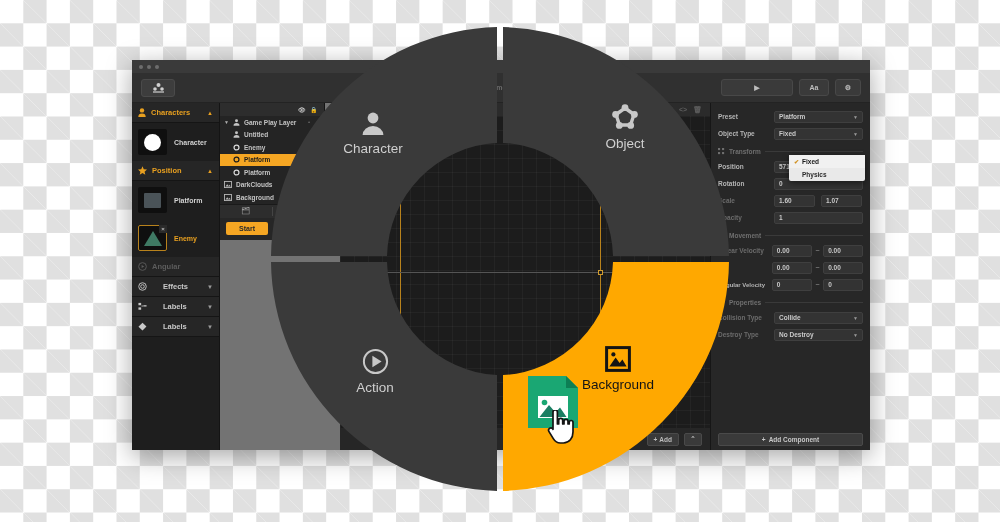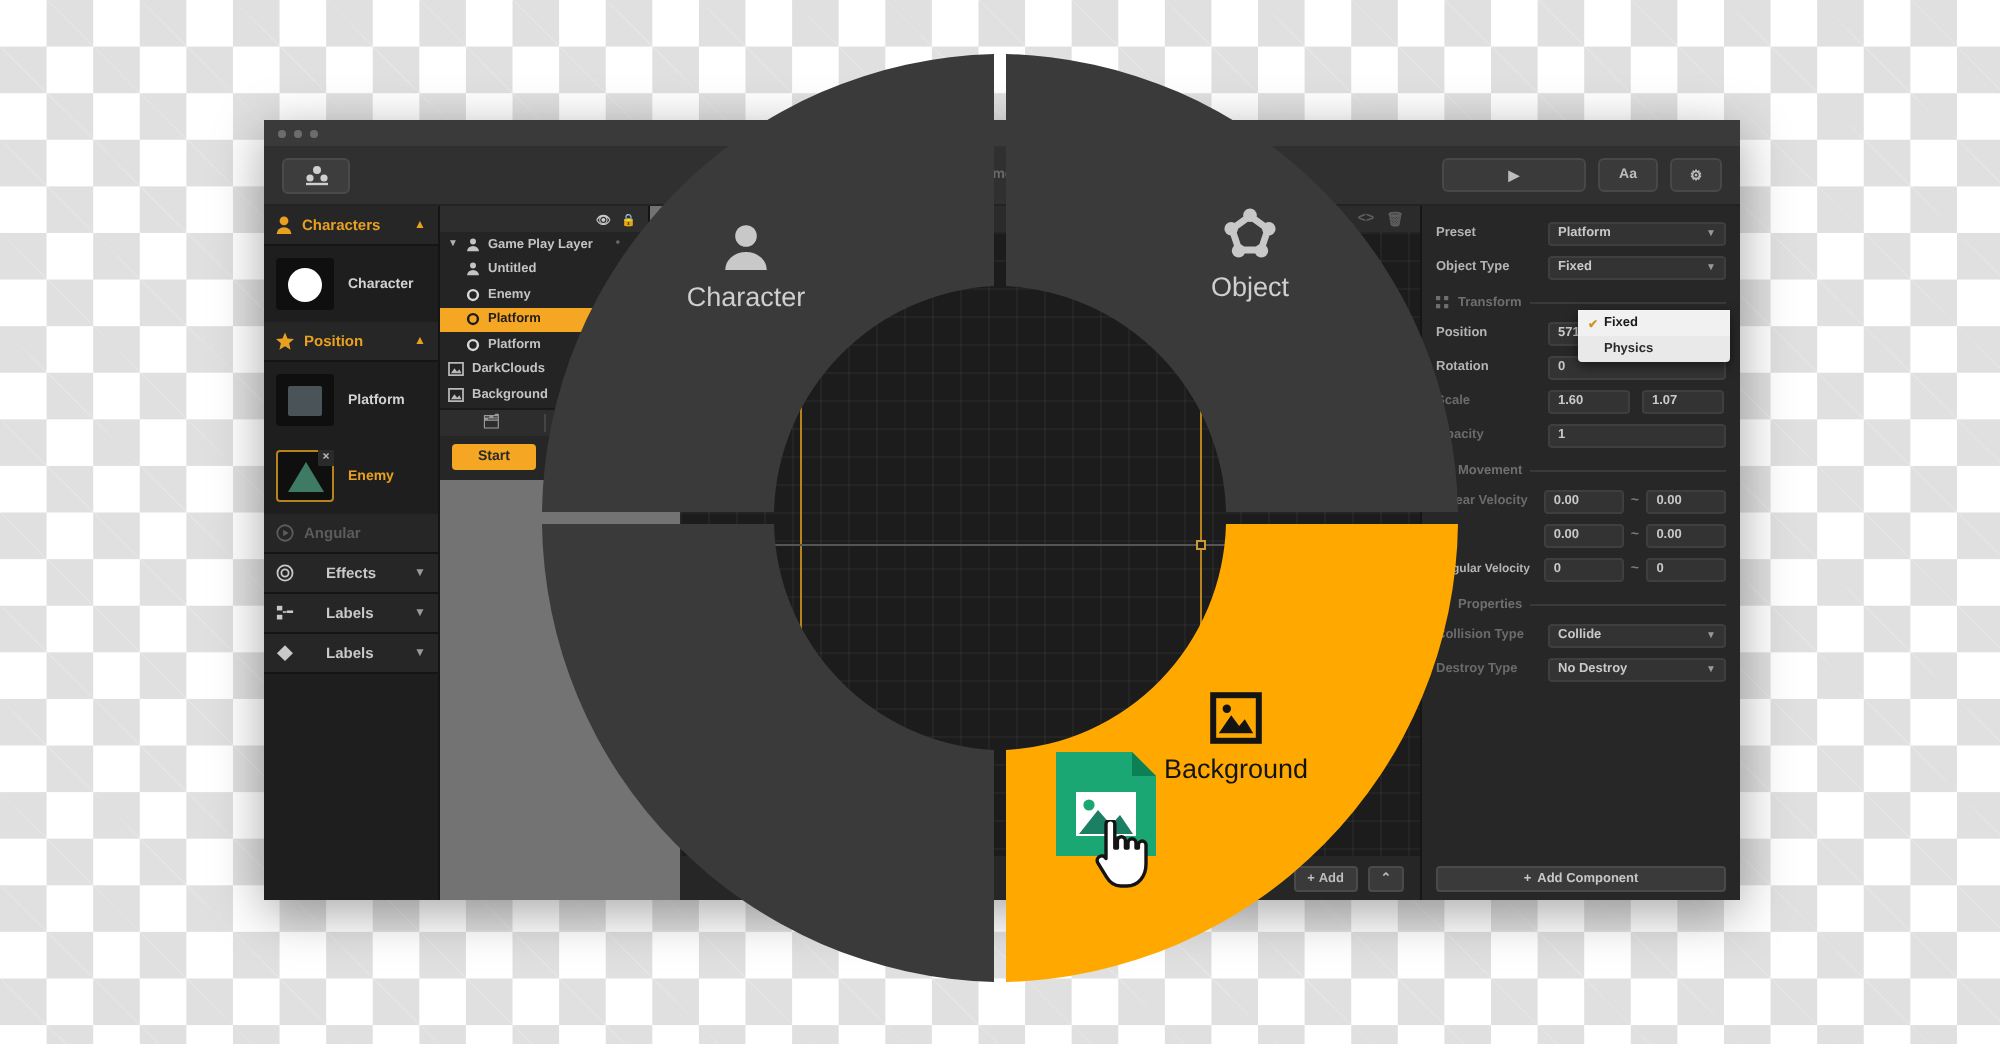--- a/index.html
+++ b/index.html
@@ -611,20 +611,27 @@
       <path d="M14 5 L23 11.5 L19.5 22 H8.5 L5 11.5 Z" fill="none" stroke="#c8c8c8" stroke-width="3.4"></path>
       <circle cx="14" cy="4.6" r="3.4" fill="#c8c8c8"></circle>
       <circle cx="23.4" cy="11.4" r="3.4" fill="#c8c8c8"></circle>
       <circle cx="19.7" cy="22.4" r="3.4" fill="#c8c8c8"></circle>
       <circle cx="8.3" cy="22.4" r="3.4" fill="#c8c8c8"></circle>
       <circle cx="4.6" cy="11.4" r="3.4" fill="#c8c8c8"></circle>
     </svg>
     <span>Object</span>
   </div>
 
+  <div class="quad-label" id="q-action">
+    <svg width="27" height="27" viewBox="0 0 27 27">
+      <circle cx="13.5" cy="13.5" r="11.6" fill="none" stroke="#c8c8c8" stroke-width="2"></circle>
+      <path d="M10.4 7.8 L19.6 13.5 L10.4 19.2 Z" fill="#c8c8c8"></path>
+    </svg>
+    <span>Action</span>
+  </div>
 
   <div class="quad-label dark" id="q-background">
     <svg width="26" height="26" viewBox="0 0 26 26">
       <rect x="1.6" y="1.6" width="22.8" height="22.8" fill="none" stroke="#141414" stroke-width="3"></rect>
       <circle cx="8.4" cy="8.4" r="2.1" fill="#141414"></circle>
       <path d="M4.4 20.6 L10.6 11.6 L14.6 17 L17.4 13.6 L21.6 20.6 Z" fill="#141414"></path>
     </svg>
     <span>Background</span>
   </div>
 

